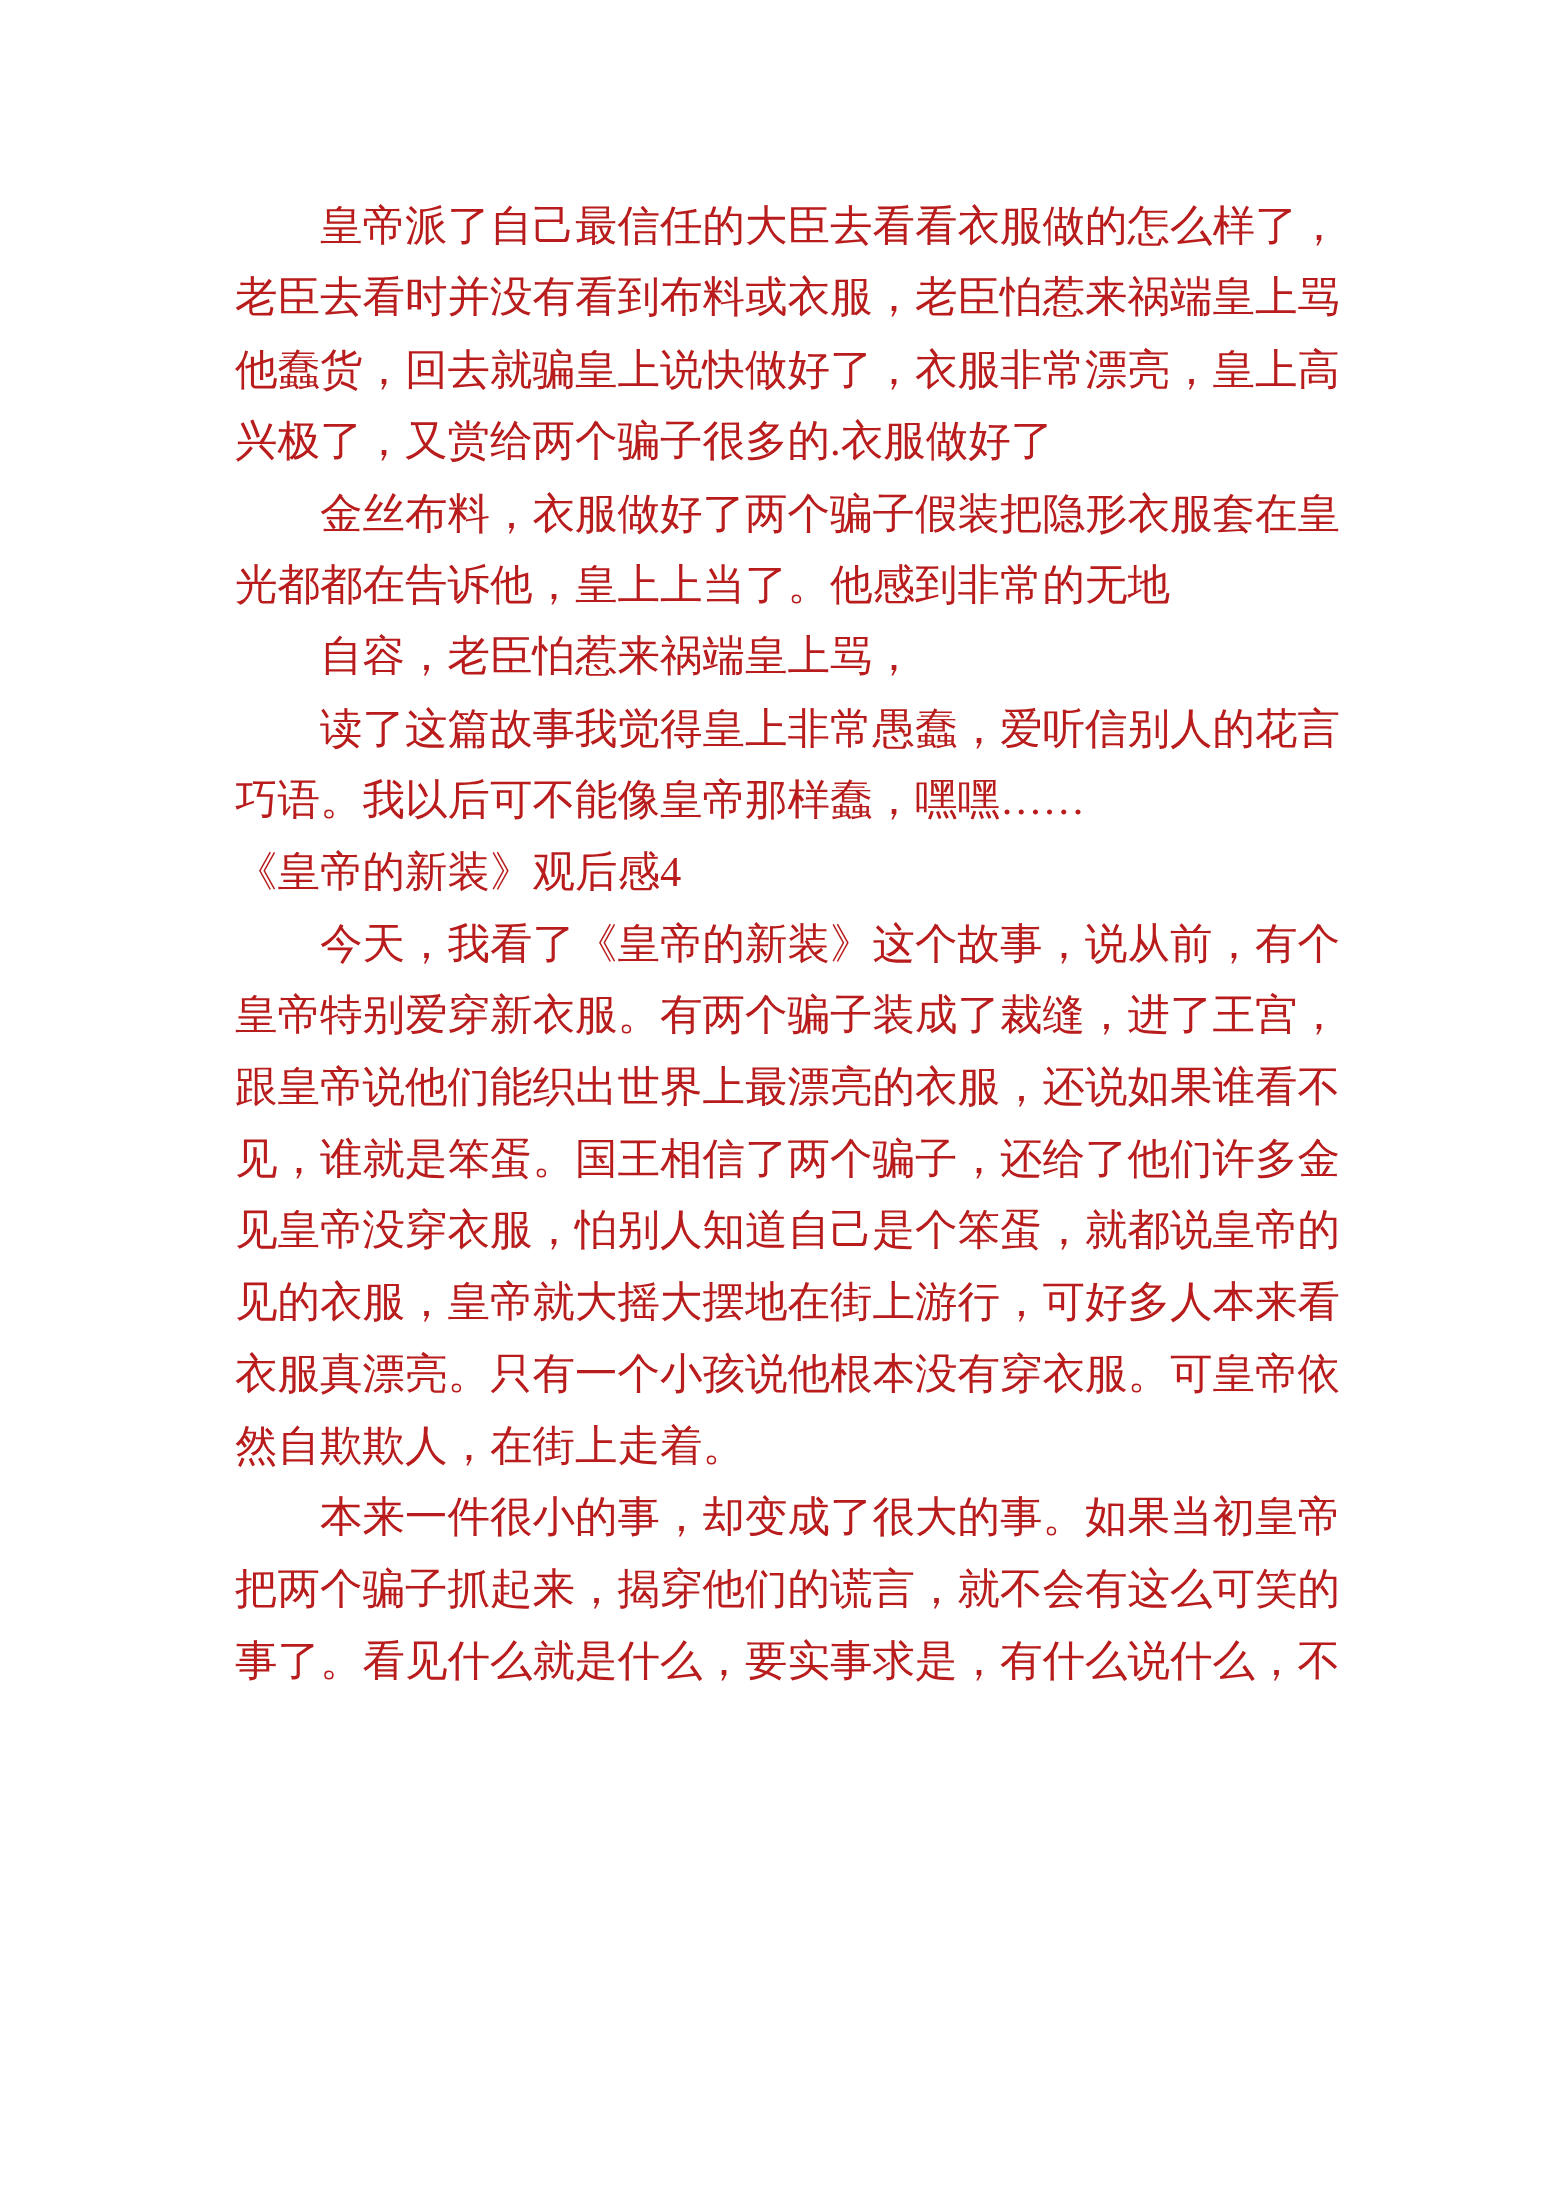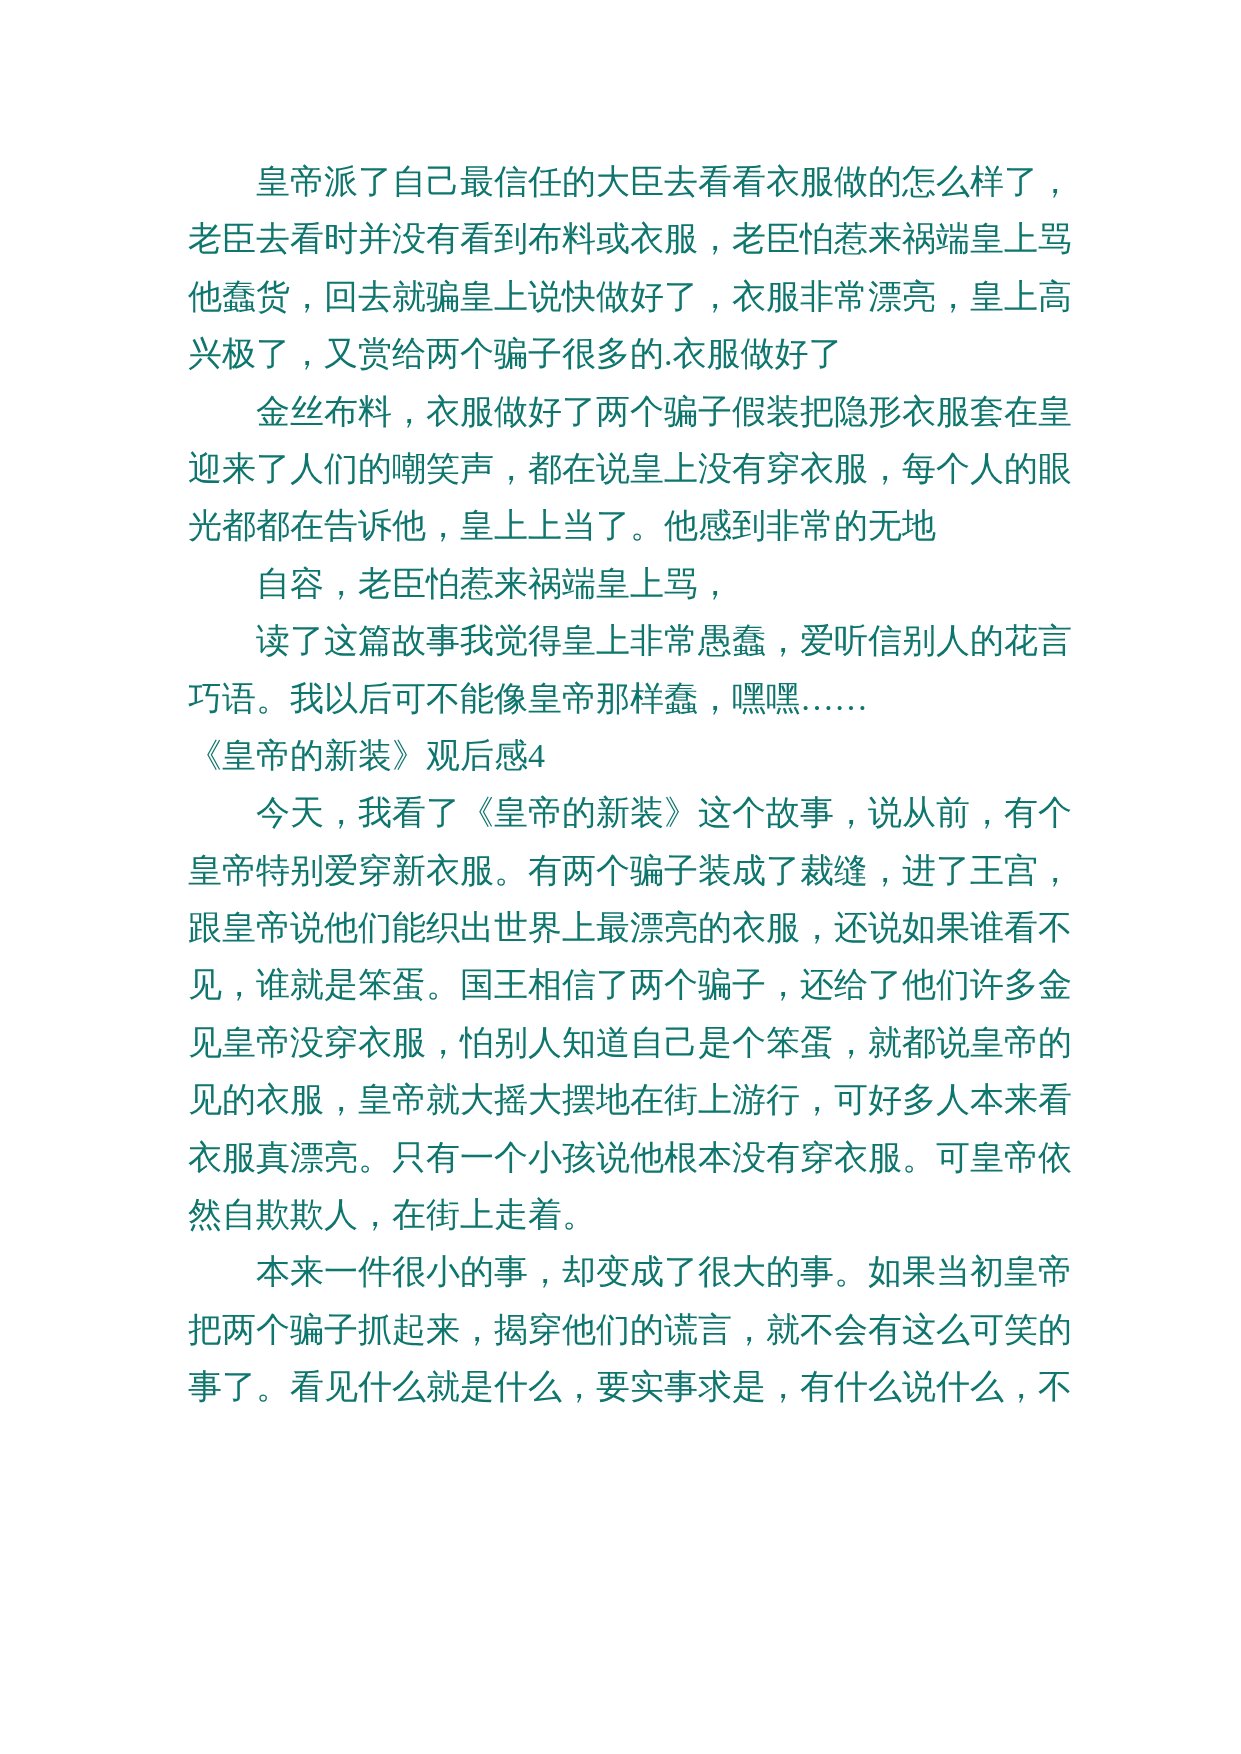--- a/index.html
+++ b/index.html
@@ -8,21 +8,21 @@
     background: #ffffff;
   }
   .page {
     position: relative;
     width: 1241px;
     height: 1754px;
     background: #ffffff;
     box-sizing: border-box;
     padding: 153px 169px 0 188px;
     font-family: "Liberation Serif", serif;
-    color: #0f766e;
+    color: #b91c1c;
   }
   .textblock {
     width: 884px;
   }
   .line {
     font-size: 34px;
     line-height: 57.4px;
     height: 57.4px;
     white-space: nowrap;
     overflow: visible;
@@ -41,21 +41,20 @@
 </head>
 <body>
 
 <div class="page">
   <div class="textblock">
     <div class="line indent fill">皇帝派了自己最信任的大臣去看看衣服做的怎么样了，</div>
     <div class="line fill">老臣去看时并没有看到布料或衣服，老臣怕惹来祸端皇上骂</div>
     <div class="line fill">他蠢货，回去就骗皇上说快做好了，衣服非常漂亮，皇上高</div>
     <div class="line">兴极了，又赏给两个骗子很多的.衣服做好了</div>
     <div class="line indent fill">金丝布料，衣服做好了两个骗子假装把隐形衣服套在皇</div>
-    <div class="line fill">迎来了人们的嘲笑声，都在说皇上没有穿衣服，每个人的眼</div>
     <div class="line">光都都在告诉他，皇上上当了。他感到非常的无地</div>
     <div class="line indent">自容，老臣怕惹来祸端皇上骂，</div>
     <div class="line indent fill">读了这篇故事我觉得皇上非常愚蠢，爱听信别人的花言</div>
     <div class="line">巧语。我以后可不能像皇帝那样蠢，嘿嘿……</div>
     <div class="line">《皇帝的新装》观后感4</div>
     <div class="line indent fill">今天，我看了《皇帝的新装》这个故事，说从前，有个</div>
     <div class="line fill">皇帝特别爱穿新衣服。有两个骗子装成了裁缝，进了王宫，</div>
     <div class="line fill">跟皇帝说他们能织出世界上最漂亮的衣服，还说如果谁看不</div>
     <div class="line fill">见，谁就是笨蛋。国王相信了两个骗子，还给了他们许多金</div>
     <div class="line fill">见皇帝没穿衣服，怕别人知道自己是个笨蛋，就都说皇帝的</div>

